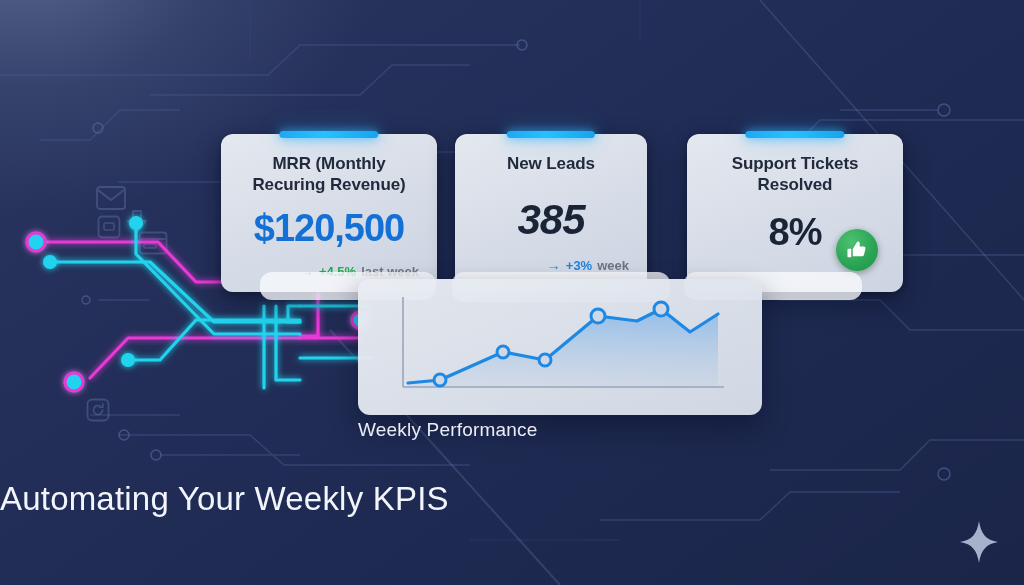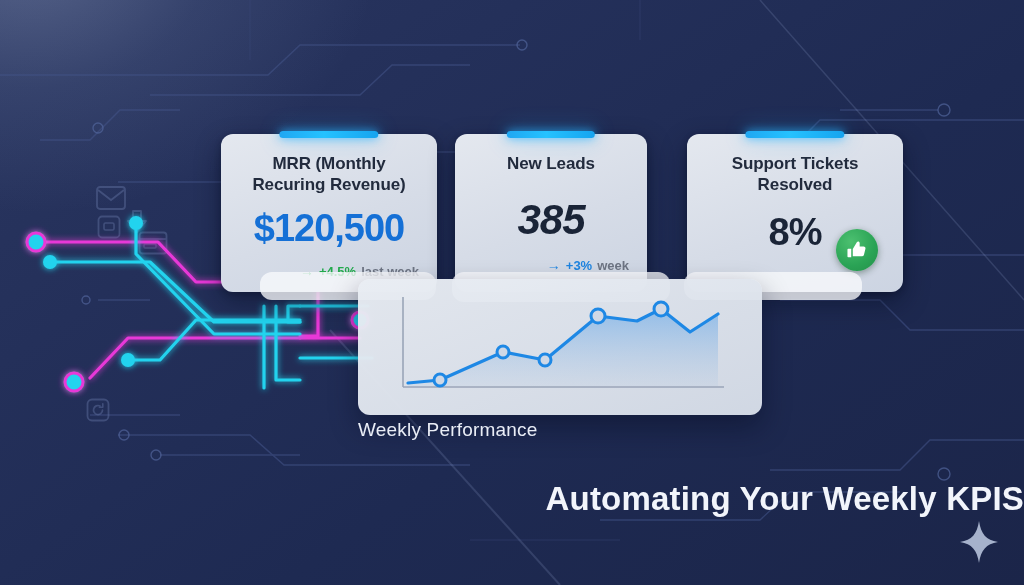--- a/index.html
+++ b/index.html
@@ -97,25 +97,24 @@
     text-align: left;
     color: #e9edf6;
     font-size: 19px;
     letter-spacing: .2px;
   }
 
   
   .headline {
     position: absolute;
     left: 0; top: 480px; width: 1024px;
-    text-align: right;
+    text-align: left;
     color: #f2f5fb;
     font-size: 33px;
     letter-spacing: .2px;
-    font-weight: bold;
   }
 
   .sparkle { position: absolute; right: 24px; bottom: 20px; }
 </style>
 </head>
 <body>
 
 <div id="stage">
 
   <svg class="bg-svg" viewBox="0 0 1024 585" fill="none">

